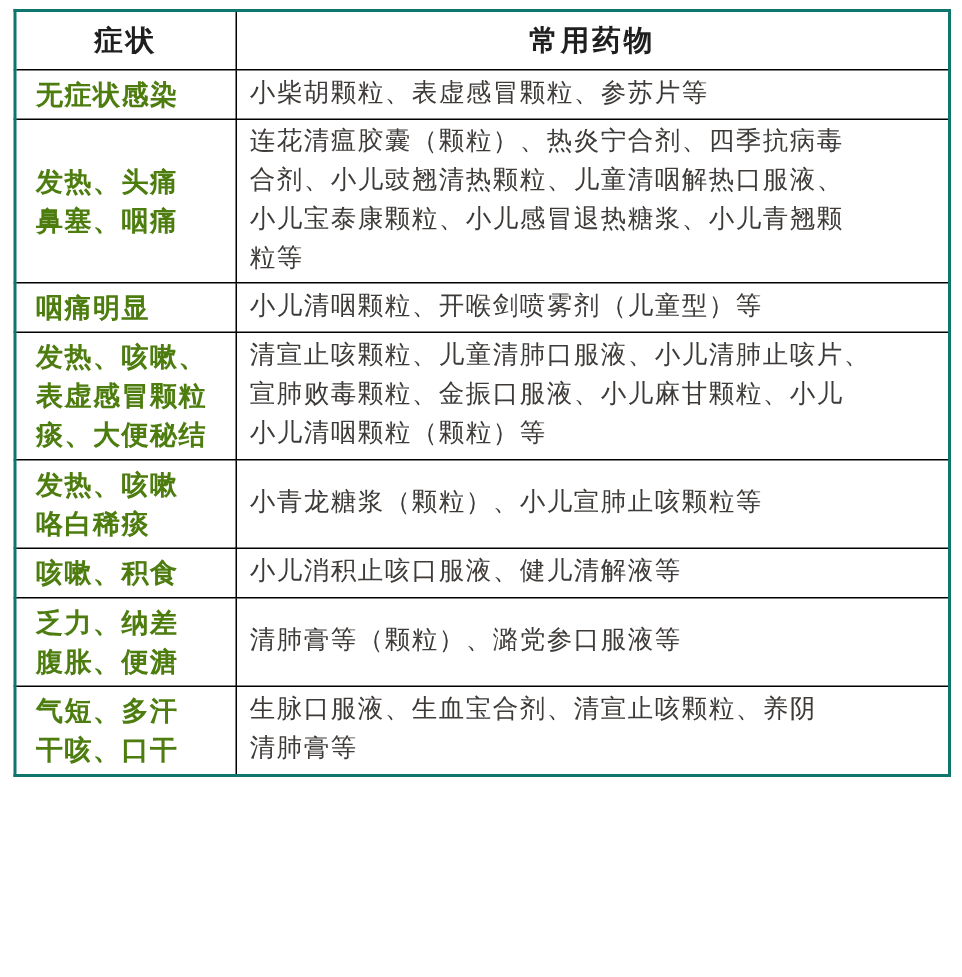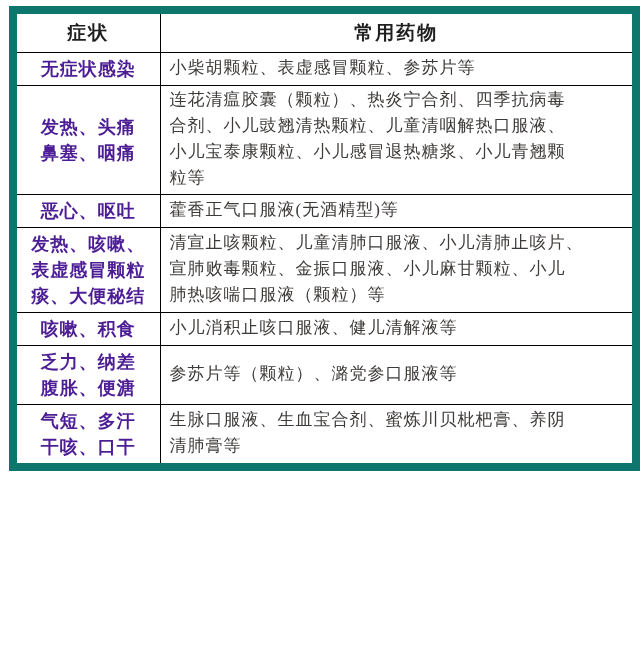--- a/index.html
+++ b/index.html
@@ -15,44 +15,44 @@
     width: 641px;
     height: 651px;
     box-sizing: border-box;
     padding: 6px 9px;
   }
   table.med-table {
     border-collapse: collapse;
     table-layout: fixed;
     width: 623px;
     background: #ffffff;
-    border: 8px solid #0f766e;
+    border: 2px solid #0f766e;
   }
   table.med-table th,
   table.med-table td {
     border: 1px solid #000000;
     vertical-align: middle;
     box-sizing: border-box;
   }
   th.col-symptom { width: 147px; }
   th.col-drugs  { width: 476px; }
   table.med-table th {
     font-size: 19px;
     font-weight: bold;
     color: #1f1f1f;
     text-align: center;
     padding: 6px 4px;
     letter-spacing: 2px;
   }
   td.symptom-cell {
     font-size: 18px;
     font-weight: bold;
-    color: #4c1d95;
-    text-align: center;
-    padding: 3px 2px;
+    color: #4d7c0f;
+    text-align: left;
+    padding: 3px 13px;
     line-height: 26px;
     letter-spacing: 1px;
     white-space: pre-line;
   }
   td.drugs-cell {
     font-size: 17px;
     font-weight: normal;
     color: #3d3a38;
     text-align: left;
     padding: 1px 6px 3px 9px;
@@ -79,41 +79,46 @@
       </tr>
       <tr>
         <td class="symptom-cell">发热、头痛
 鼻塞、咽痛</td>
         <td class="drugs-cell">连花清瘟胶囊（颗粒）、热炎宁合剂、四季抗病毒
 合剂、小儿豉翘清热颗粒、儿童清咽解热口服液、
 小儿宝泰康颗粒、小儿感冒退热糖浆、小儿青翘颗
 粒等</td>
       </tr>
       <tr>
-        <td class="symptom-cell">恶心、呕吐</td>
-        <td class="drugs-cell">藿香正气口服液(无酒精型)等</td>
+        <td class="symptom-cell">咽痛明显</td>
+        <td class="drugs-cell">小儿清咽颗粒、开喉剑喷雾剂（儿童型）等</td>
       </tr>
       <tr>
         <td class="symptom-cell">发热、咳嗽、
 表虚感冒颗粒
 痰、大便秘结</td>
         <td class="drugs-cell">清宣止咳颗粒、儿童清肺口服液、小儿清肺止咳片、
 宣肺败毒颗粒、金振口服液、小儿麻甘颗粒、小儿
-肺热咳喘口服液（颗粒）等</td>
+小儿清咽颗粒（颗粒）等</td>
+      </tr>
+      <tr>
+        <td class="symptom-cell">发热、咳嗽
+咯白稀痰</td>
+        <td class="drugs-cell">小青龙糖浆（颗粒）、小儿宣肺止咳颗粒等</td>
       </tr>
       <tr>
         <td class="symptom-cell">咳嗽、积食</td>
         <td class="drugs-cell">小儿消积止咳口服液、健儿清解液等</td>
       </tr>
       <tr>
         <td class="symptom-cell">乏力、纳差
 腹胀、便溏</td>
-        <td class="drugs-cell">参苏片等（颗粒）、潞党参口服液等</td>
+        <td class="drugs-cell">清肺膏等（颗粒）、潞党参口服液等</td>
       </tr>
       <tr>
         <td class="symptom-cell">气短、多汗
 干咳、口干</td>
-        <td class="drugs-cell">生脉口服液、生血宝合剂、蜜炼川贝枇杷膏、养阴
+        <td class="drugs-cell">生脉口服液、生血宝合剂、清宣止咳颗粒、养阴
 清肺膏等</td>
       </tr>
     </tbody>
   </table>
 </div>
 
 </body></html>

